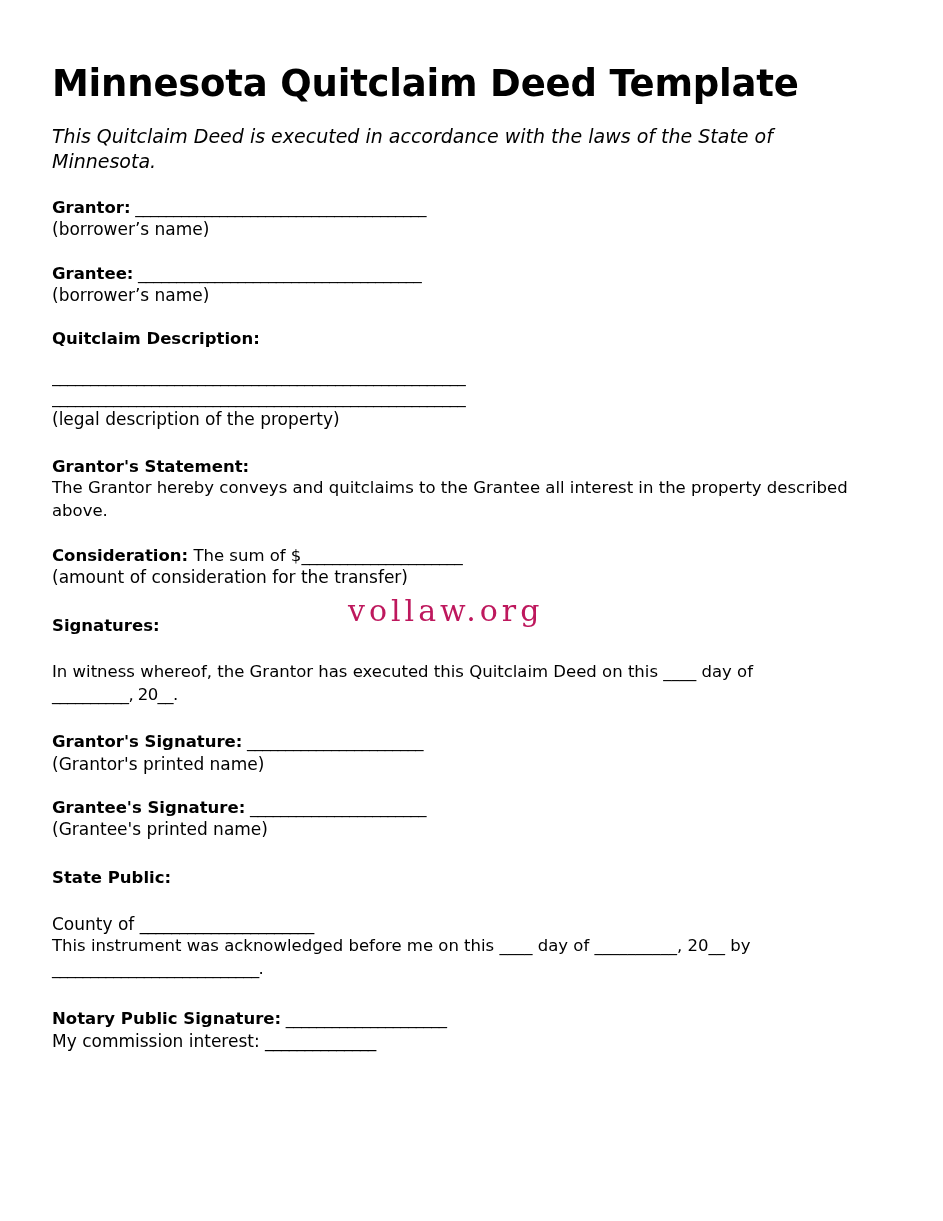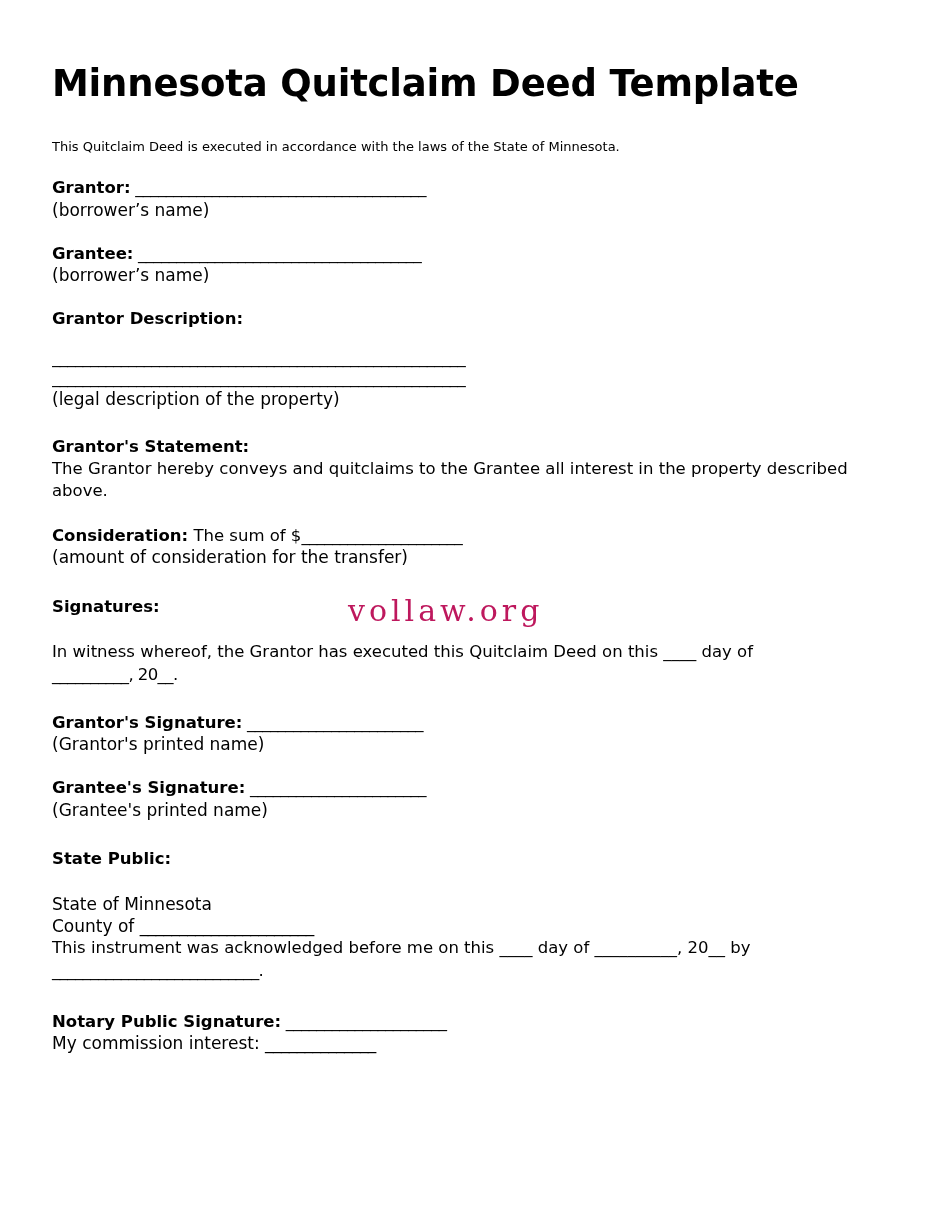--- a/index.html
+++ b/index.html
@@ -33,23 +33,24 @@
     font-weight: bold;
     letter-spacing: -0.2px;
     line-height: 1.1;
     margin: 0;
     padding-top: 64px;
     white-space: nowrap;
   }
 
   
   .intro {
-    font-size: 13px;
+    font-size: 19px;
     line-height: 1.35;
-    margin-top: 33px;
+    margin-top: 19px;
+    font-style: italic;
   }
 
   .block {
     margin-top: 22px;
     font-size: 16.5px;
     line-height: 1.3;
   }
   .lbl {
     font-weight: bold;
   }
@@ -117,21 +118,21 @@
       <div class="nowrap-line"><span class="lbl">Grantor:</span><span class="blank"> ______________________________________</span></div>
       <div class="sub">(borrower’s name)</div>
     </div>
 
     <div class="block">
       <div class="nowrap-line"><span class="lbl">Grantee:</span><span class="blank"> _____________________________________</span></div>
       <div class="sub">(borrower’s name)</div>
     </div>
 
     <div class="block">
-      <div class="lbl">Grantor Description:</div>
+      <div class="lbl">Quitclaim Description:</div>
       <div class="fullline sp-prop-lines">______________________________________________________</div>
       <div class="fullline">______________________________________________________</div>
       <div class="sub">(legal description of the property)</div>
     </div>
 
     <div class="block sp-stmt">
       <div class="lbl">Grantor's Statement:</div>
       <div class="para">The Grantor hereby conveys and quitclaims to the Grantee all interest in the property described above.</div>
     </div>
 
@@ -157,21 +158,20 @@
     <div class="block sp-gesig">
       <div class="nowrap-line"><span class="lbl">Grantee's Signature:</span><span class="blank"> _______________________</span></div>
       <div class="sub">(Grantee's printed name)</div>
     </div>
 
     <div class="block sp-notary">
       <div class="lbl">State Public:</div>
     </div>
 
     <div class="block sp-state">
-      <div class="sub">State of Minnesota</div>
       <div class="sub nowrap-line"><span>County of </span><span class="blank">______________________</span></div>
       <div class="para">This instrument was acknowledged before me on this ____ day of __________, 20__ by</div>
       <div class="para blank">___________________________.</div>
     </div>
 
     <div class="block sp-nsig">
       <div class="nowrap-line"><span class="lbl">Notary Public Signature:</span><span class="blank"> _____________________</span></div>
       <div class="sub nowrap-line"><span>My commission interest: </span><span class="blank">______________</span></div>
     </div>
 

